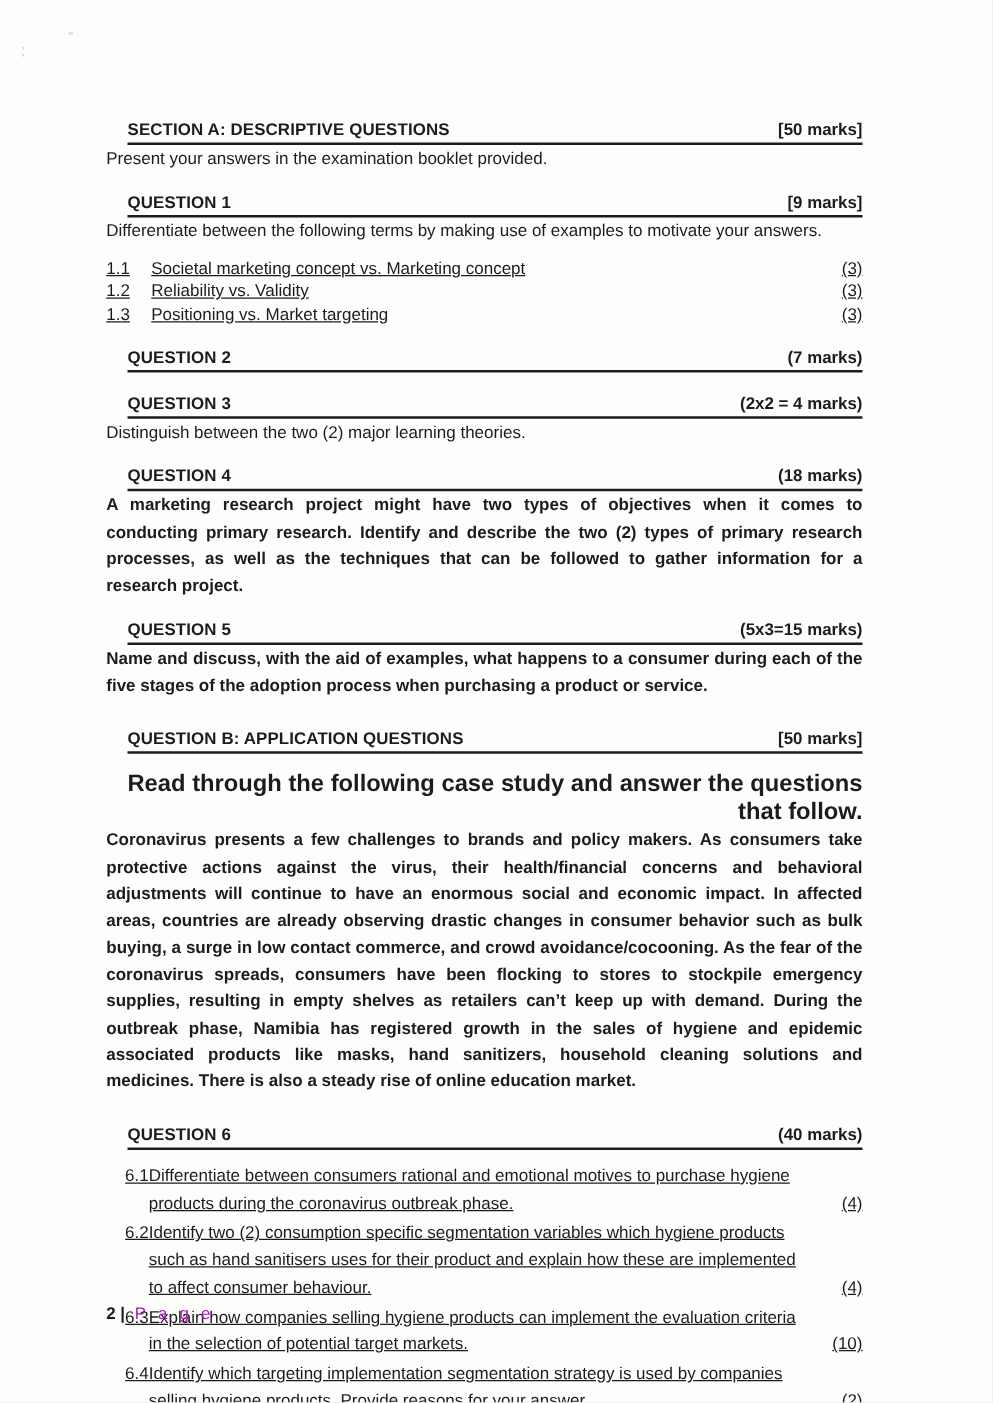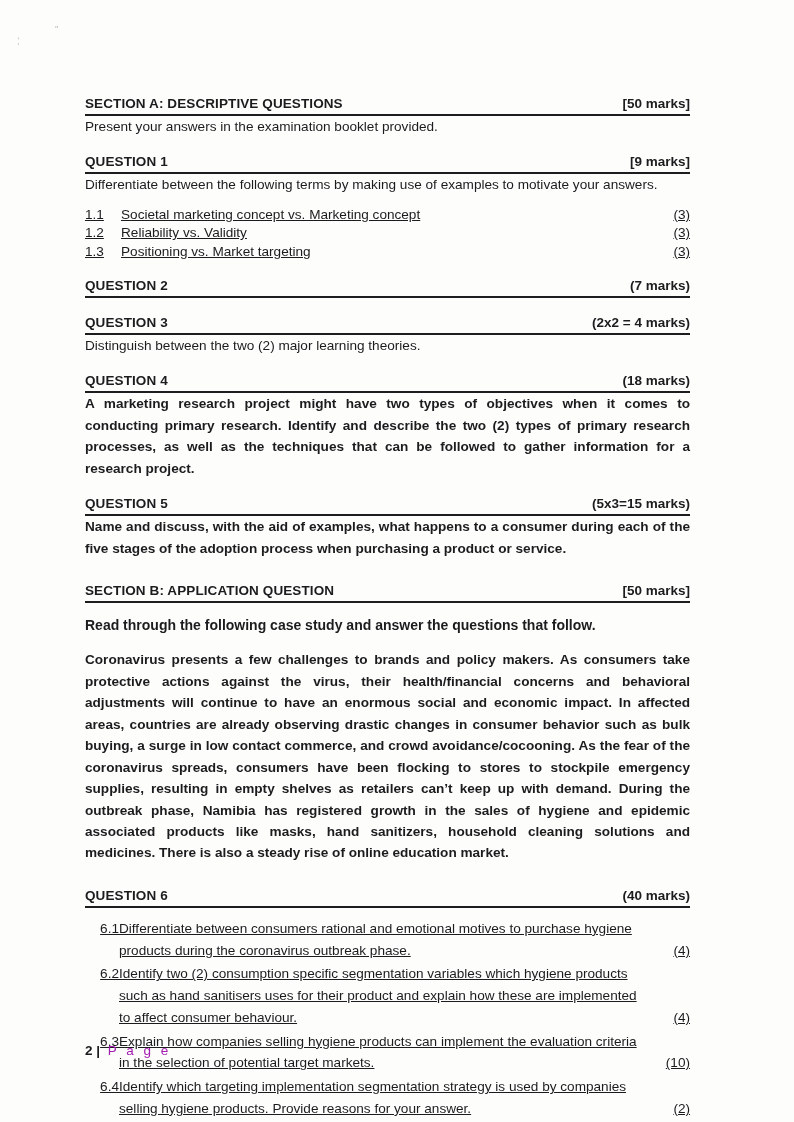--- a/index.html
+++ b/index.html
@@ -18,20 +18,21 @@
   .a2{left:16px;top:36px;transform:rotate(-20deg);}
   .content{
     position:absolute;
     left:85px;top:96px;width:605px;
   }
   .hrow{
     display:flex;justify-content:space-between;align-items:flex-end;
     font-weight:bold;font-size:13.5px;
     border-bottom:2px solid #1d1d1f;
     padding-bottom:3px;
+    margin-left:17px;
   }
   .hrow .hl{letter-spacing:.1px;}
   p.para{
     font-size:13.6px;line-height:1.58;margin:0;
   }
   .just{text-align:justify;font-weight:bold;}
   .mt-intro{margin-top:11px;}
   .mt-head{margin-top:17px;}
   .mt-body{margin-top:11px;}
   .mt-list{margin-top:10px;}
@@ -39,22 +40,22 @@
   .qitem{
     display:flex;align-items:flex-start;
     font-size:13.6px;line-height:1.35;text-decoration:underline;
   }
   .qitem .qnum{width:36px;flex:none;}
   .qitem .qtext{flex:1;}
   .qitem .qmarks{flex:none;width:40px;text-align:right;align-self:flex-end;}
   .q6list .qitem{line-height:1.6;margin-top:2px;}
   .q6list .qitem .qnum{width:34px;text-align:right;}
   .centered-bold{
-    text-align:left;font-weight:bold;font-size:14px;
-    margin:14px 0 16px 0;
+    text-align:right;font-weight:bold;font-size:19px;
+    margin:14px 0 0 0;
   }
   .footer{
     position:absolute;left:85px;top:1043px;
     font-size:13.5px;
   }
   .footer .pnum{font-weight:bold;color:#1c1c1e;}
   .footer .plabel{color:#a21caf;letter-spacing:3px;margin-left:4px;}
 </style>
 </head>
 <body>
@@ -111,21 +112,21 @@
     </div>
     <p class="para just mt-body">A marketing research project might have two types of objectives when it comes to conducting primary research. Identify and describe the two (2) types of primary research processes, as well as the techniques that can be followed to gather information for a research project.</p>
 
     <div class="hrow mt-head">
       <span class="hl">QUESTION 5</span>
       <span class="hr">(5x3=15 marks)</span>
     </div>
     <p class="para just mt-body">Name and discuss, with the aid of examples, what happens to a consumer during each of the five stages of the adoption process when purchasing a product or service.</p>
 
     <div class="hrow mt-secb">
-      <span class="hl">SECTION B: APPLICATION QUESTION</span>
+      <span class="hl">QUESTION B: APPLICATION QUESTIONS</span>
       <span class="hr">[50 marks]</span>
     </div>
     <p class="centered-bold">Read through the following case study and answer the questions that follow.</p>
     <p class="para just mt-body">Coronavirus presents a few challenges to brands and policy makers. As consumers take protective actions against the virus, their health/financial concerns and behavioral adjustments will continue to have an enormous social and economic impact. In affected areas, countries are already observing drastic changes in consumer behavior such as bulk buying, a surge in low contact commerce, and crowd avoidance/cocooning. As the fear of the coronavirus spreads, consumers have been flocking to stores to stockpile emergency supplies, resulting in empty shelves as retailers can’t keep up with demand. During the outbreak phase, Namibia has registered growth in the sales of hygiene and epidemic associated products like masks, hand sanitizers, household cleaning solutions and medicines. There is also a steady rise of online education market.</p>
 
     <div class="hrow mt-secb">
       <span class="hl">QUESTION 6</span>
       <span class="hr">(40 marks)</span>
     </div>
     <div class="mt-list q6list">

